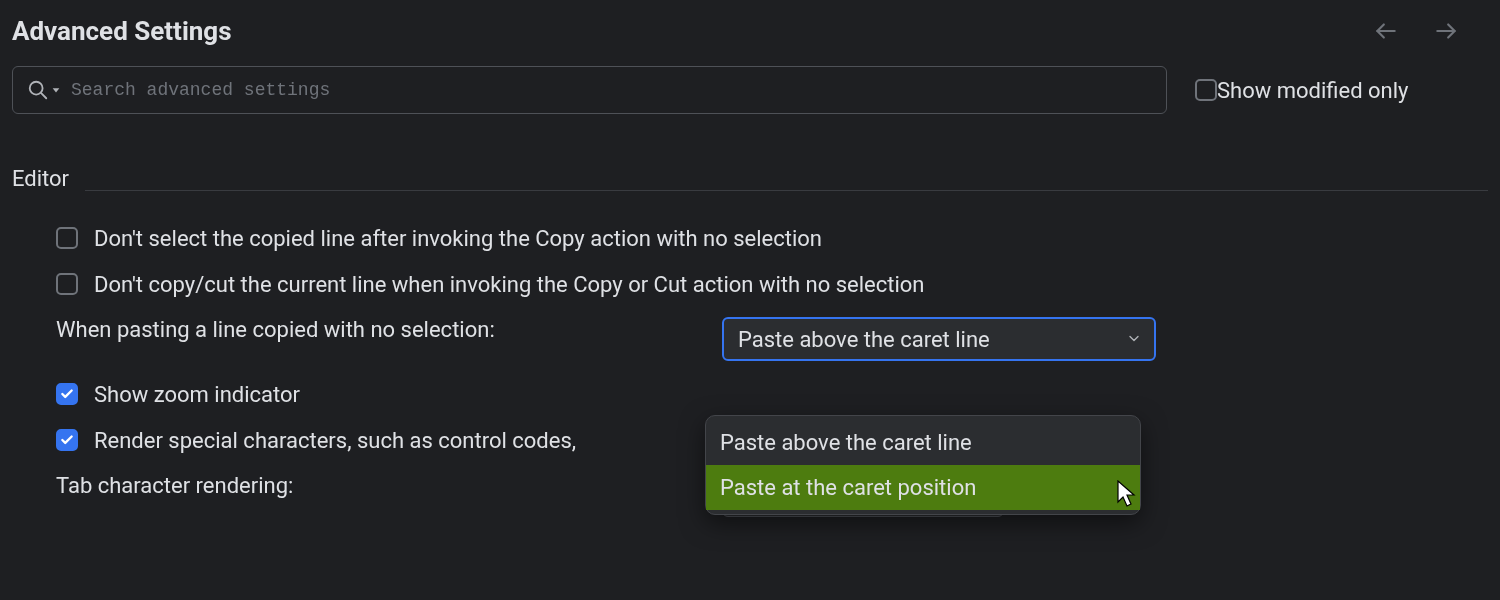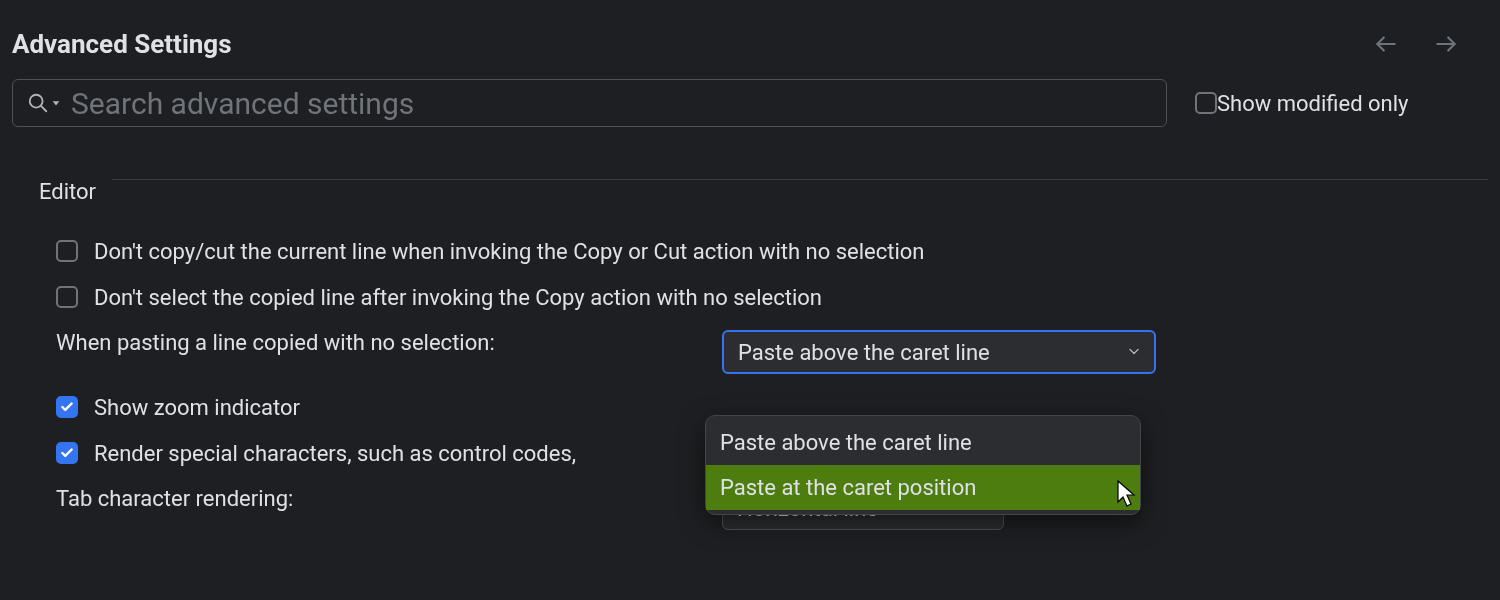--- a/index.html
+++ b/index.html
@@ -13,21 +13,21 @@
     color: #dfe1e5;
     width: 1500px;
     height: 600px;
     overflow: hidden;
     position: relative;
     font-size: 21px;
   }
   .header {
     display: flex;
     align-items: center;
-    padding: 29px 12px 20px 12px;
+    padding: 16px 12px 20px 12px;
   }
   .title {
     font-size: 26px;
     font-weight: 700;
     color: #dfe1e5;
   }
   .nav-arrows {
     margin-left: auto;
     display: flex;
     gap: 32px;
@@ -63,21 +63,22 @@
     display: flex;
     align-items: center;
     color: #b0b3b8;
   }
   .search-input {
     flex: 1;
     background: transparent;
     border: none;
     outline: none;
     color: #dfe1e5;
-    font-size: 30px;
+    font-size: 18px;
+    font-family: Liberation Mono, monospace;
   }
   .search-input::placeholder {
     color: #6f737a;
   }
   .mod-check-row {
     display: flex;
     align-items: center;
   }
   .checkbox {
     width: 22px;
@@ -98,23 +99,22 @@
     display: block;
   }
   .checkbox svg {
     display: none;
   }
   .section-header {
     font-size: 22px;
     color: #dfe1e5;
     padding: 52px 12px 0 12px;
     display: flex;
-    align-items: flex-start;
+    align-items: flex-end;
     gap: 16px;
-    margin-left: 27px;
   }
   .section-header .line {
     flex: 1;
     height: 1px;
     background: #393b40;
   }
   .settings-body {
     padding: 24px 0 0 56px;
   }
   .row {
@@ -236,28 +236,28 @@
   <span>Editor</span>
   <div class="line"></div>
 </div>
 
 <div class="settings-body">
 
   <div class="row">
     <div class="checkbox">
       
     </div>
-    <span>Don't copy/cut the current line when invoking the Copy or Cut action with no selection</span>
+    <span>Don't select the copied line after invoking the Copy action with no selection</span>
   </div>
 
   <div class="row">
     <div class="checkbox">
       
     </div>
-    <span>Don't select the copied line after invoking the Copy action with no selection</span>
+    <span>Don't copy/cut the current line when invoking the Copy or Cut action with no selection</span>
   </div>
 
   <div class="label-combo">
     <div class="combo-label">When pasting a line copied with no selection:</div>
     <div class="combo">
       <span>Paste above the caret line</span>
       <span class="chev">
         <svg width="16" height="16" viewBox="0 0 24 24" fill="none" stroke="currentColor" stroke-width="2" stroke-linecap="round" stroke-linejoin="round">
             <polyline points="6 9 12 15 18 9"></polyline>
           </svg>

